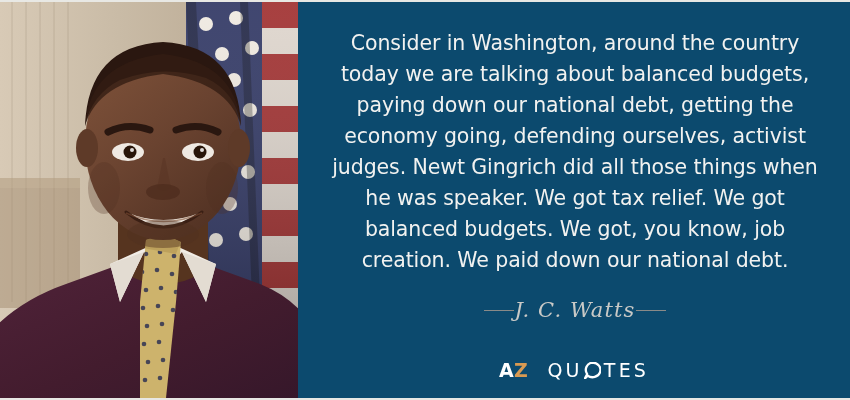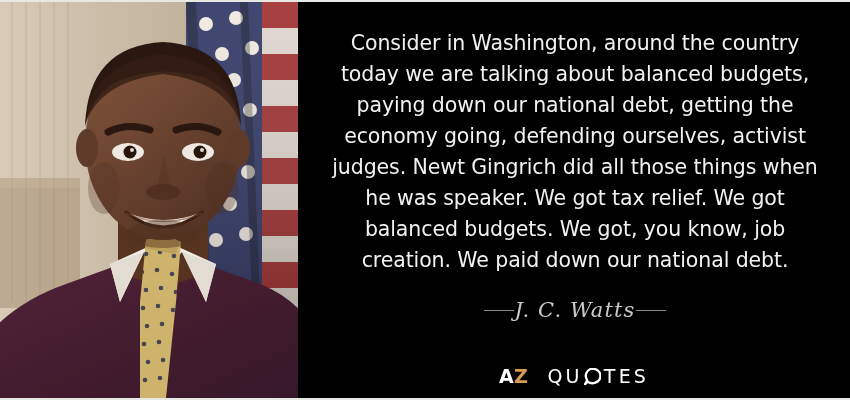--- a/index.html
+++ b/index.html
@@ -33,21 +33,21 @@
     background: #2a1a16;
   }
 
   .photo-svg { display: block; width: 100%; height: 100%; }
 
   
   .quote-pane {
     position: relative;
     flex: 1 1 auto;
     height: 100%;
-    background: #000000;
+    background: #0c4a6e;
     padding: 26px 22px 8px 24px;
     display: flex;
     flex-direction: column;
     align-items: flex-start;
   }
 
   .quote-text {
     width: 100%;
     text-align: center;
     color: #f2f2f0;
@@ -82,21 +82,21 @@
     font-size: 21px;
     letter-spacing: 1.1px;
     white-space: nowrap;
   }
 
   
   .logo {
     position: absolute;
     left: 0;
     right: 0;
-    bottom: 12px;
+    bottom: 18px;
     display: flex;
     align-items: center;
     justify-content: center;
     gap: 19px;
   }
 
   .logo-az {
     font-family: "DejaVu Sans", sans-serif;
     font-size: 19px;
     font-weight: bold;

